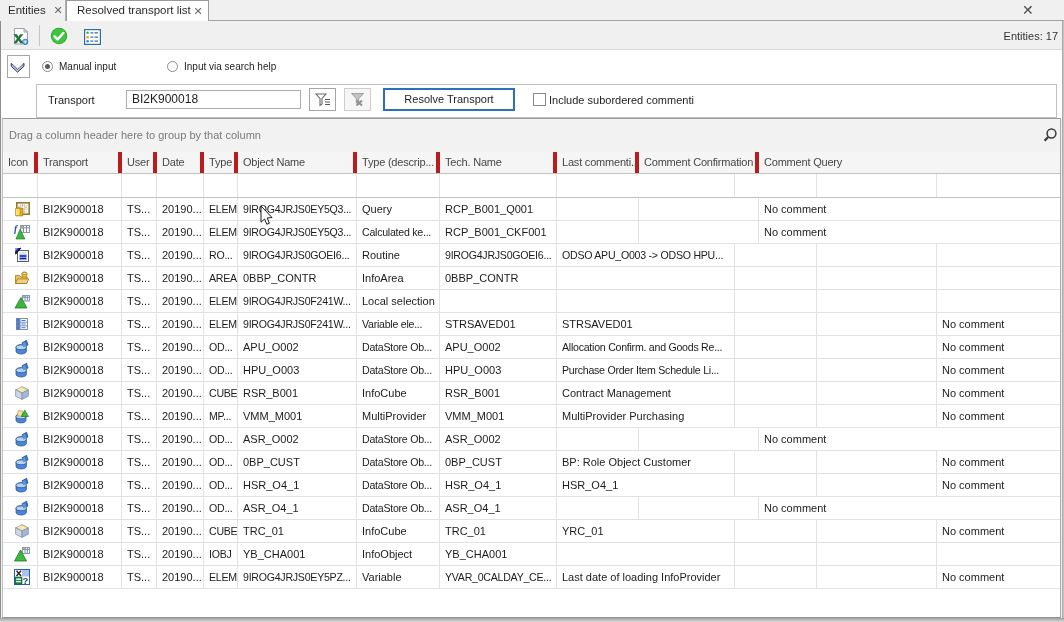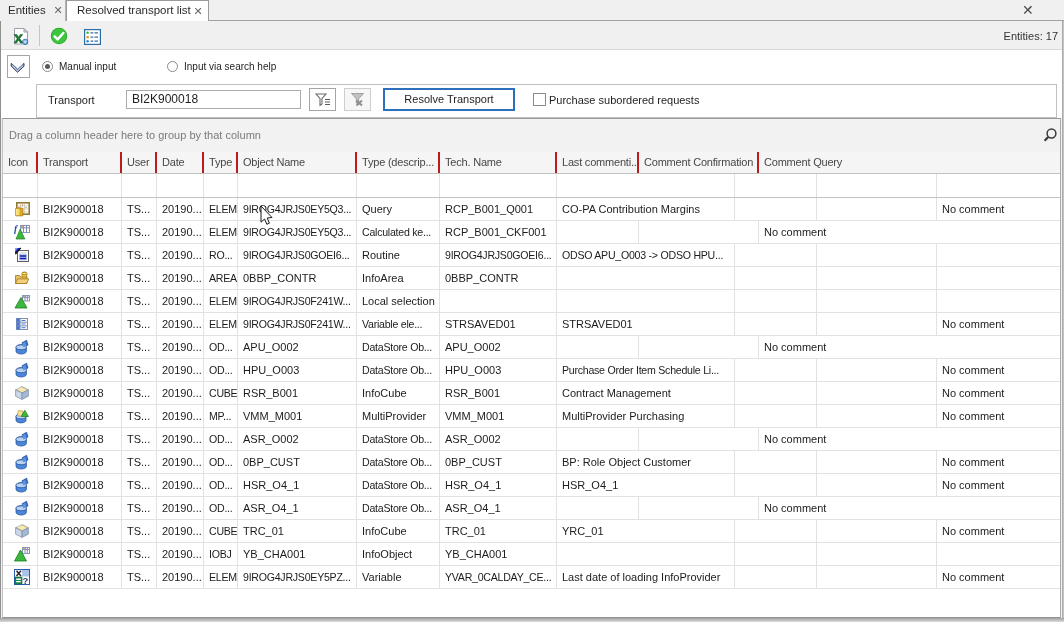--- a/index.html
+++ b/index.html
@@ -26,21 +26,21 @@
 #tinput{position:absolute;left:126px;top:90px;width:175px;height:19px;border:1px solid #ababab;background:#fff;line-height:17px;padding-left:5px;color:#1e1e1e;font-size:12px}
 .fbtn{position:absolute;top:88px;width:27px;height:23px;background:#fff;border:1px solid #a5a5a5}
 #fbtn2{background:#f6f6f6;border-color:#cecece}
 #resolvebtn{position:absolute;left:383px;top:88px;width:132px;height:23px;background:#fff;border:2px solid #2c6fbd;text-align:center;line-height:19px;color:#1e1e1e;font-size:11px}
 #cbx{position:absolute;left:533px;top:93px;width:13px;height:13px;border:1px solid #8a8a8a;background:#fff}
 #cbxlabel{position:absolute;left:549px;top:94px;color:#1e1e1e}
 
 #grid{left:2px;top:118px;width:1059px;height:500px;background:#fff;border:1px solid #c2c2c2;border-top-color:#9a9a9a;border-right-color:#aaa;border-bottom-color:#939393}
 #grouppanel{position:absolute;left:0;top:0;width:1057px;height:33px;background:#f2f2f2;color:#7b7b7b;line-height:32px;padding-left:6px;font-size:11px}
 #hdrrow{position:absolute;left:0;top:33px;width:1057px;height:22px;background:#f5f5f5;border-bottom:1px solid #c2c2c2}
-.hc{float:left;height:21px;line-height:21px;border-right:2px solid #b91c1c;padding-left:5px;color:#474747;font-size:11px;letter-spacing:-0.2px;white-space:nowrap;overflow:hidden}
+.hc{float:left;height:21px;line-height:21px;border-right:4px solid #b91c1c;padding-left:5px;color:#474747;font-size:11px;letter-spacing:-0.2px;white-space:nowrap;overflow:hidden}
 #filtrow{position:absolute;left:0;top:55px;width:1057px;height:24px;background:#fff;border-bottom:1px solid #c2c2c2}
 .fc{float:left;height:23px;border-right:1px solid #e2e2e2}
 #rows{position:absolute;left:0;top:79px;width:1057px}
 .row{height:23px;border-bottom:1px solid #e2e2e2;background:#fff;overflow:hidden}
 .c{float:left;height:22px;line-height:22px;border-right:1px solid #e2e2e2;padding-left:5px;white-space:nowrap;overflow:hidden;color:#1c1c1c;font-size:11px}
 .t{font-size:10.6px;letter-spacing:-0.25px}
 .cl{border-right:none !important}
 .ci{padding:3px 0 0 11px}
 .ic svg{display:block}
 
@@ -109,21 +109,21 @@
   </svg>
 </span>
 <span class="fbtn" id="fbtn2" style="left:344px">
   <svg width="25" height="21" viewBox="0 0 25 21">
     <path d="M6.5 4.5h12l-4.8 5.2v6l-2.4-1.6v-4.4z" fill="#c2c2c2" stroke="#9a9a9a" stroke-width="0.9"></path>
     <path d="M11.5 11.5l5.5 5M17 11.5l-5.5 5" stroke="#8f8f8f" stroke-width="2"></path>
   </svg>
 </span>
 <span class="abs" id="resolvebtn">Resolve Transport</span>
 <span class="abs" id="cbx"></span>
-<span class="abs" id="cbxlabel">Purchase subordered requests</span>
+<span class="abs" id="cbxlabel">Include subordered commenti</span>
 
 <div class="abs" id="grid">
   <div id="grouppanel">Drag a column header here to group by that column
     <svg width="18" height="18" viewBox="0 0 18 18" style="position:absolute;left:1038px;top:8px">
       <circle cx="10.5" cy="6.5" r="4.4" fill="none" stroke="#3a3a3a" stroke-width="1.5"></circle>
       <path d="M7.2 10L3.6 13.8" stroke="#3a3a3a" stroke-width="2.2"></path>
     </svg>
   </div>
   <div id="hdrrow">
       <div class="hc" style="width:35px">Icon</div>
@@ -165,21 +165,20 @@
 <path d="M2.6 7.8v6.4M4 7.8v6.4" stroke="#fdeb9a" stroke-width="1" fill="none"></path>
 <path d="M6.8 7.8v6.4" stroke="#c89418" stroke-width="1.2" fill="none"></path>
 </svg></span></div>
         <div class="c" style="width:84px">BI2K900018</div>
         <div class="c" style="width:35px">TS...</div>
         <div class="c" style="width:47px">20190...</div>
         <div class="c t" style="width:34px">ELEM</div>
         <div class="c t" style="width:119px">9IROG4JRJS0EY5Q3...</div>
         <div class="c" style="width:83px">Query</div>
         <div class="c" style="width:117px">RCP_B001_Q001</div>
-        <div class="c" style="width:178px">CO-PA Contribution Margins</div>
         <div class="c" style="width:82px"></div>
         <div class="c" style="width:120px"></div>
         <div class="c cl" style="width:123px">No comment</div>
       </div>
 <div class="row">
         <div class="c ci" style="width:35px"><span class="ic"><svg width="16" height="16" viewBox="0 0 16 16">
 <rect x="6.5" y="1.5" width="9" height="7" fill="#fff" stroke="#8a98b8"></rect>
 <path d="M6.5 3.8h9M9.5 1.5v7M12.5 1.5v7" stroke="#7c8eb4" fill="none"></path>
 <rect x="6.5" y="1.5" width="3" height="2.3" fill="#f0a830" stroke="#8a98b8"></rect>
 <path d="M6.2 5.2L10.8 15H2z" fill="#3cb83c" stroke="#1d7a22" stroke-width="0.7"></path>
@@ -282,20 +281,21 @@
 <ellipse cx="7.2" cy="8.3" rx="5.2" ry="2.4" fill="#b8d2f2" stroke="#1d4a94" stroke-width="0.7"></ellipse>
 <path d="M9.4 8.6L8.2 4.4l3-1.7 1.2 4.4z" fill="#5b93e0"></path>
 </svg></span></div>
         <div class="c" style="width:84px">BI2K900018</div>
         <div class="c" style="width:35px">TS...</div>
         <div class="c" style="width:47px">20190...</div>
         <div class="c t" style="width:34px">OD...</div>
         <div class="c" style="width:119px">APU_O002</div>
         <div class="c t" style="width:83px">DataStore Ob...</div>
         <div class="c" style="width:117px">APU_O002</div>
+        <div class="c t" style="width:178px">Allocation Confirm. and Goods Re...</div>
         <div class="c" style="width:82px"></div>
         <div class="c" style="width:120px"></div>
         <div class="c cl" style="width:123px">No comment</div>
       </div>
 <div class="row">
         <div class="c ci" style="width:35px"><span class="ic"><svg width="16" height="16" viewBox="0 0 16 16">
 <path d="M9.2 8.2L8 3.8l4.6-2.6 1.4 4.8z" fill="#3a6fc4" stroke="#1d4a94" stroke-width="0.7"></path>
 <path d="M2 8.3c0-1.7 2.6-2.6 5.2-2.6s5.2.9 5.2 2.6v4c0 1.7-2.6 2.7-5.2 2.7S2 14 2 12.3z" fill="#4a86da" stroke="#1d4a94" stroke-width="0.7"></path>
 <ellipse cx="7.2" cy="8.3" rx="5.2" ry="2.4" fill="#b8d2f2" stroke="#1d4a94" stroke-width="0.7"></ellipse>
 <path d="M9.4 8.6L8.2 4.4l3-1.7 1.2 4.4z" fill="#5b93e0"></path>

